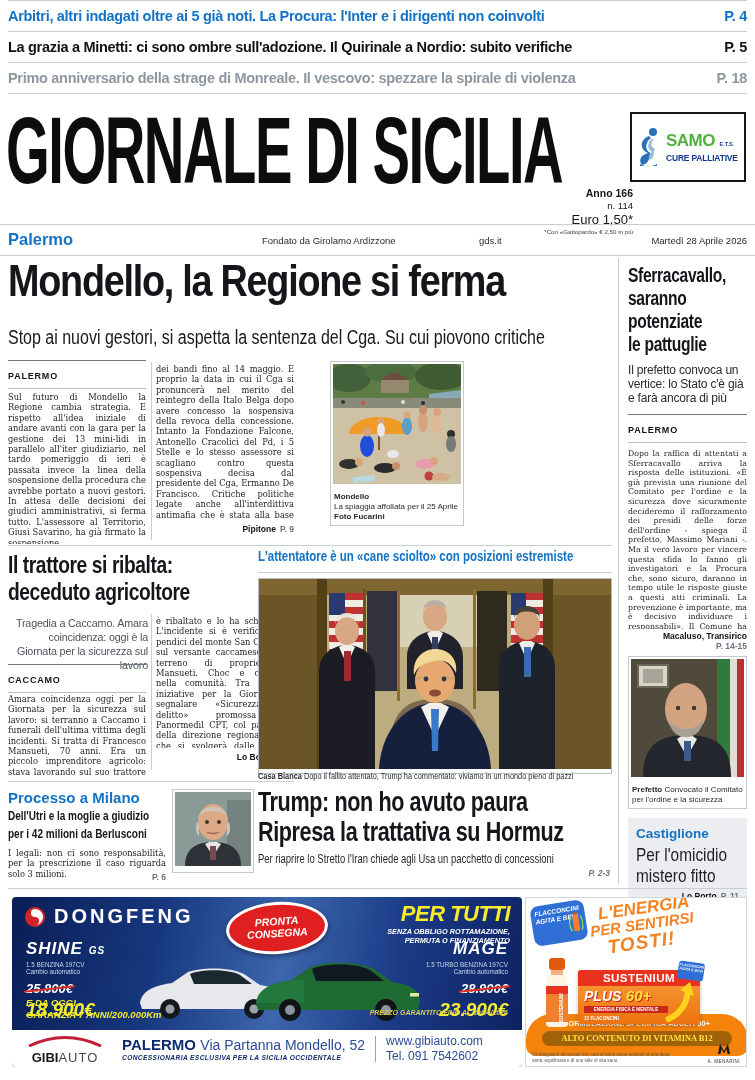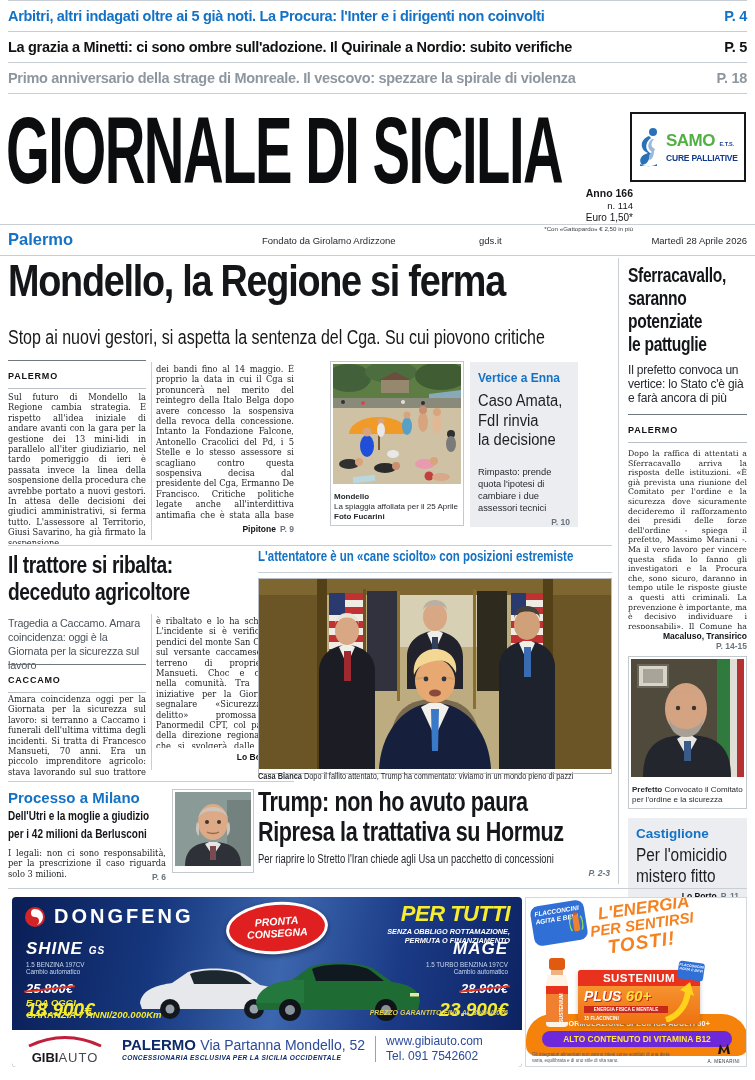--- a/index.html
+++ b/index.html
@@ -70,21 +70,21 @@
         <span style="font-size:17px;font-weight:bold;color:#52b043;letter-spacing:-.5px;">SAMO</span>
         <span style="font-size:5.5px;font-weight:bold;color:#1b3f8f;">E.T.S.</span>
       </div>
       <div style="font-size:8.5px;font-weight:bold;color:#123a8c;margin-top:5px;letter-spacing:-.2px;">CURE PALLIATIVE</div>
     </div>
   </div>
 
   <div id="edition" class="abs">
     <div style="font-size:10.5px;font-weight:bold;">Anno 166</div>
     <div style="font-size:9.5px;">n. 114</div>
-    <div style="font-size:10px;">Euro 1,50*</div>
+    <div style="font-size:13px;">Euro 1,50*</div>
     <div style="font-size:6.2px;color:#3a3e44;">*Con «Gattopardo» € 2,50 in più</div>
   </div>
 
   <div id="dateline" class="abs">
     <span class="abs" style="left:8px;top:5px;font-size:16.5px;font-weight:bold;color:#1372c5;">Palermo</span>
     <span class="abs" style="left:262px;top:10px;font-size:9.5px;color:#26292e;">Fondato da Girolamo Ardizzone</span>
     <span class="abs" style="left:479px;top:10px;font-size:9.5px;color:#26292e;">gds.it</span>
     <span class="abs" style="right:8px;top:10px;font-size:9.5px;color:#26292e;">Martedì 28 Aprile 2026</span>
   </div>
 
@@ -145,30 +145,20 @@
       <circle cx="48" cy="58" r="3.5" fill="#d8a47e"></circle>
         <ellipse cx="48" cy="66" rx="4" ry="7" fill="#e8e8e8"></ellipse>
     </svg>
     <div class="caption">
       <b>Mondello</b><br>
       <span>La spiaggia affollata per il 25 Aprile</span><br>
       <b>Foto Fucarini</b>
     </div>
   </div>
 
-  <div class="abs graybox" style="left:470px;top:362px;width:108px;height:165px;padding:9px 8px;box-sizing:border-box;">
-    <div style="font-size:12px;font-weight:bold;color:#1372c5;">Vertice a Enna</div>
-    <div style="font-size:16px;line-height:19.5px;color:#1d1f22;margin-top:6px;">
-      <span class="cond" style="--sx:.92;">Caso Amata,</span><br>
-      <span class="cond" style="--sx:.92;">FdI rinvia</span><br>
-      <span class="cond" style="--sx:.92;">la decisione</span>
-    </div>
-    <div style="font-size:9.3px;line-height:12px;color:#26292e;margin-top:16px;">Rimpasto: prende quota l'ipotesi di cambiare i due assessori tecnici</div>
-    <div class="byline" style="margin-top:3px;"><span class="pg">P. 10</span></div>
-  </div>
 
   <div class="vrule" style="left:618px;top:258px;height:626px;"></div>
 
   <div class="abs" style="left:628px;top:264px;width:119px;">
     <div style="font-size:20px;font-weight:bold;line-height:23px;letter-spacing:-.4px;">
       <span class="cond" style="--sx:.78;">Sferracavallo,</span><br>
       <span class="cond" style="--sx:.78;">saranno</span><br>
       <span class="cond" style="--sx:.78;">potenziate</span><br>
       <span class="cond" style="--sx:.78;">le pattuglie</span>
     </div>
@@ -214,21 +204,21 @@
       </div>
     </div>
   </div>
 
   <div class="hrule" style="left:8px;top:545px;width:604px;"></div>
 
   <div class="abs" style="left:8px;top:551px;font-size:24px;font-weight:bold;line-height:27px;letter-spacing:-.5px;">
     <span class="cond" style="--sx:.8;">Il trattore si ribalta:</span><br>
     <span class="cond" style="--sx:.8;">deceduto agricoltore</span>
   </div>
-  <div class="abs" style="left:8px;top:616px;width:140px;font-size:10.8px;line-height:14px;color:#4d545c;letter-spacing:-.2px;">Tragedia a Caccamo. Amara coincidenza: oggi è la Giornata per la sicurezza sul lavoro</div>
+  <div class="abs" style="left:8px;top:616px;width:140px;font-size:10.8px;line-height:14px;color:#4d545c;letter-spacing:-.2px;text-align:right;">Tragedia a Caccamo. Amara coincidenza: oggi è la Giornata per la sicurezza sul lavoro</div>
   <div class="abs kicker-blk" style="left:8px;top:664px;width:138px;">
     <span class="kicker">CACCAMO</span>
   </div>
   <div class="abs serif" style="left:8px;top:694px;width:138px;height:84px;overflow:hidden;">Amara coincidenza oggi per la Giornata per la sicurezza sul lavoro: si terranno a Caccamo i funerali dell'ultima vittima degli incidenti. Si tratta di Francesco Mansueti, 70 anni. Era un piccolo imprenditore agricolo: stava lavorando sul suo trattore che si</div>
   <div class="vrule" style="left:151px;top:614px;height:156px;"></div>
   <div class="abs serif" style="left:156px;top:616px;width:138px;height:132px;overflow:hidden;">è ribaltato e lo ha schiacciato. L'incidente si è verificato alle pendici del monte San Calogero, sul versante caccamese, in un terreno di proprietà di Mansueti. Choc e cordoglio nella comunità. Tra le altre iniziative per la Giornata da segnalare «Sicurezza con delitto» promossa da Panormedil CPT, col patrocinio della direzione regionale Inail, che si svolgerà dalle 9 nella sede di Panormedil CPT, via Borremans 17 a Palermo.</div>
   <div class="abs byline" style="left:156px;top:752px;width:138px;">
     <span>Lo Bono</span><span class="pg">P. 16</span>
   </div>
 
@@ -441,21 +431,21 @@
       </svg>
     </div>
     <div class="abs" style="left:58px;top:2px;transform:rotate(-8deg);font-style:italic;font-weight:bold;color:#f58220;text-align:center;line-height:1.02;text-shadow:-1px -1px 0 #fff,1px -1px 0 #fff,-1px 1px 0 #fff,1px 1px 0 #fff;">
       <div style="font-size:17px;margin-left:14px;">L'ENERGIA</div>
       <div style="font-size:15px;margin-left:6px;">PER SENTIRSI</div>
       <div style="font-size:19px;letter-spacing:1px;">TOSTI!</div>
     </div>
 
     <div class="abs" style="left:0;top:116px;width:222px;height:42px;background:#f5820a;border-radius:26px 26px 10px 10px;">
       <div style="text-align:center;color:#fff;font-weight:bold;font-size:7.2px;padding-top:5px;letter-spacing:.2px;">FORMULAZIONE SPECIFICA ADULTI 50+</div>
-      <div style="margin:3px 16px 0;background:#6d28d9;border-radius:9px;text-align:center;color:#ffe23c;font-weight:bold;font-size:8.4px;padding:3px 0;">ALTO CONTENUTO DI VITAMINA B12</div>
+      <div style="margin:3px 16px 0;background:#a16207;border-radius:9px;text-align:center;color:#ffe23c;font-weight:bold;font-size:8.4px;padding:3px 0;font-family:Liberation Serif, serif;">ALTO CONTENUTO DI VITAMINA B12</div>
     </div>
 
     <svg class="abs" style="left:16px;top:58px;" width="30" height="72" viewBox="0 0 30 72">
       <rect x="7" y="2" width="16" height="12" rx="3" fill="#e05a10"></rect>
       <rect x="9" y="14" width="12" height="5" fill="#f0b080"></rect>
       <path d="M6,19 L24,19 L26,28 L26,68 C26,70 24,71 22,71 L8,71 C6,71 4,70 4,68 L4,28 Z" fill="#fdf4e6"></path>
       <rect x="4" y="30" width="22" height="36" fill="#f08030"></rect>
       <rect x="4" y="30" width="22" height="8" fill="#e8321e"></rect>
       <text x="15" y="58" font-size="5" fill="#fff" font-family="Liberation Sans,sans-serif" font-weight="bold" text-anchor="middle" transform="rotate(-90 15 52)">SUSTENIUM</text>
     </svg>

